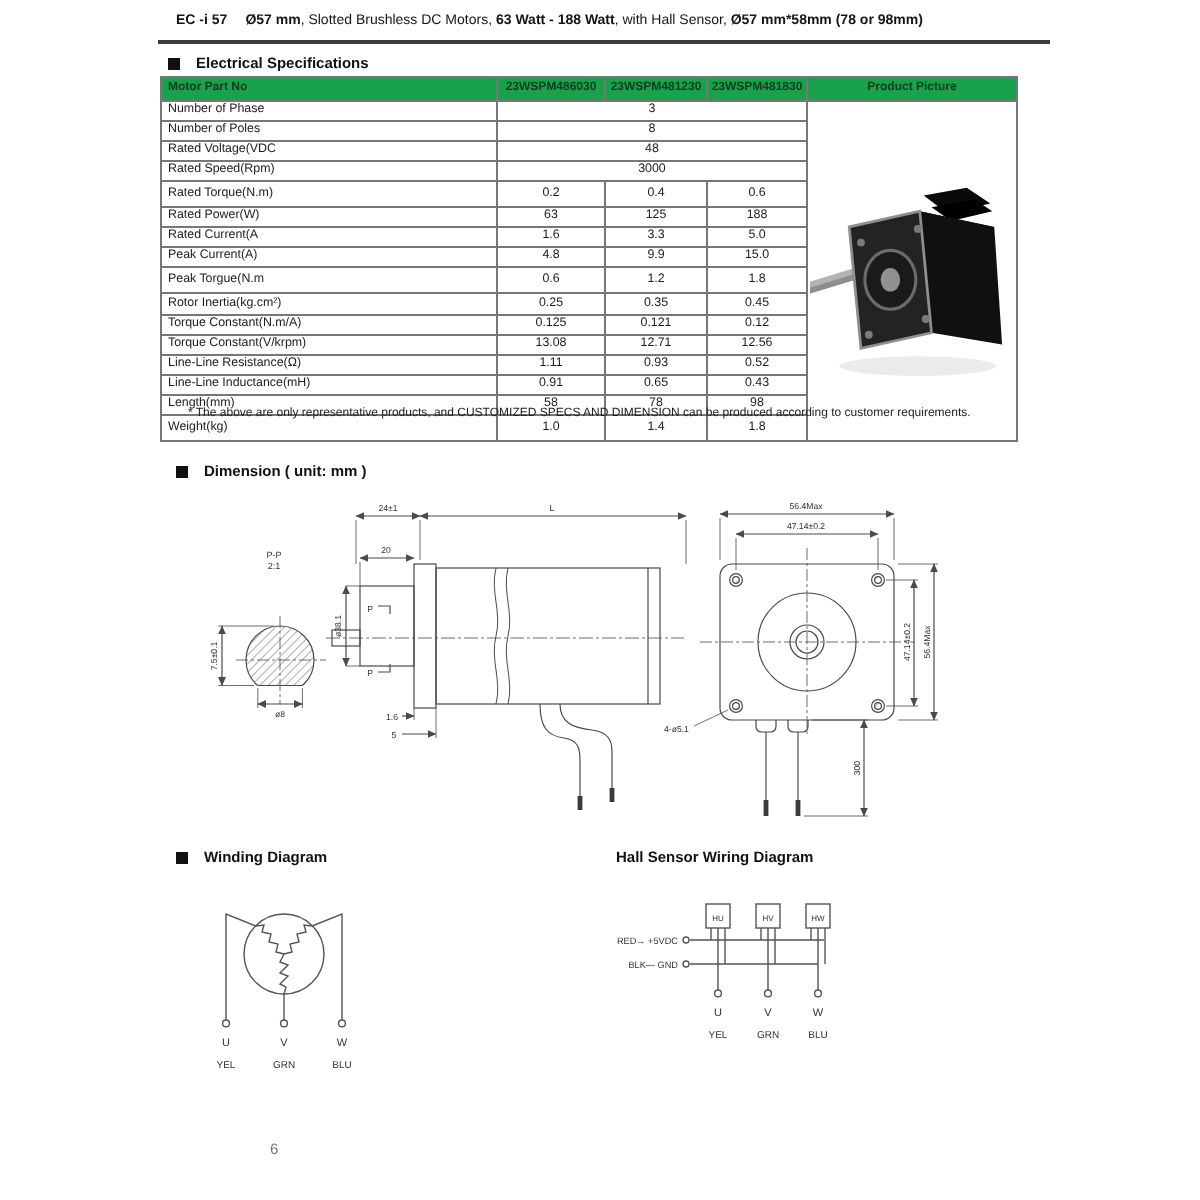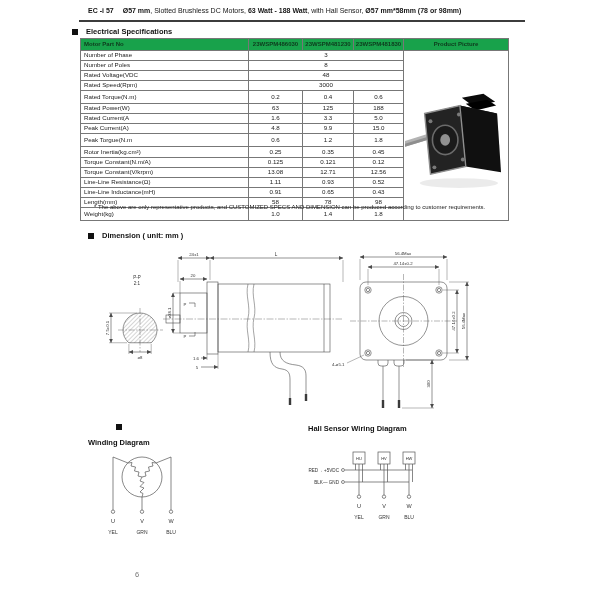--- a/index.html
+++ b/index.html
@@ -29,21 +29,21 @@
   .pagenum{top:570px;left:135px;font-size:7.5px;color:#777;}
 </style>
 </head>
 <body>
 
 <div class="abs doc-header">
   <span class="b">EC -i 57</span><span class="gap"></span><span class="b">Ø57 mm</span><span>, Slotted Brushless DC Motors, </span><span class="b">63 Watt - 188 Watt</span><span>, with Hall Sensor, </span><span class="b">Ø57 mm*58mm (78 or 98mm)</span>
 </div>
 <div class="abs header-rule"></div>
 
-<div class="abs sec-title" style="top:27px;left:72px;">
+<div class="abs sec-title" style="top:27px;left:84px;">
   <span class="bullet"></span>
   <span>Electrical Specifications</span>
 </div>
 
 <table class="spec abs" style="top:38px;left:80px;">
   <colgroup>
       <col style="width:168px">
       <col style="width:54px">
       <col style="width:51px">
       <col style="width:50px">
@@ -294,21 +294,21 @@
     <rect x="301.8" y="152" width="2.4" height="8" fill="#3a3a3a" stroke="none"></rect>
     <rect x="317.8" y="152" width="2.4" height="8" fill="#3a3a3a" stroke="none"></rect>
 
     <line x1="326" y1="112" x2="354" y2="112" stroke-width="0.4"></line>
     <line x1="322" y1="160" x2="354" y2="160" stroke-width="0.4"></line>
     <line x1="352" y1="112" x2="352" y2="160" marker-start="url(#ar)" marker-end="url(#ar)"></line>
     <text x="350" y="136" font-size="4.3" text-anchor="middle" transform="rotate(-90 350 136)">300</text>
   </g>
 </svg>
 
-<div class="abs sec-title" style="top:424px;left:88px;flex-direction:column;">
+<div class="abs sec-title" style="top:424px;left:88px;">
   <span class="bullet"></span>
   <span>Winding Diagram</span>
 </div>
 <div class="abs sec-title" style="top:424px;left:308px;align-items:flex-end;">
   <span>Hall Sensor Wiring Diagram</span>
 </div>
 
 <svg class="abs" style="top:450px;left:90px;" width="190" height="95" viewBox="0 0 190 95">
   <g stroke="#555555" stroke-width="0.7" fill="none">
     <circle cx="52" cy="27" r="20"></circle>

